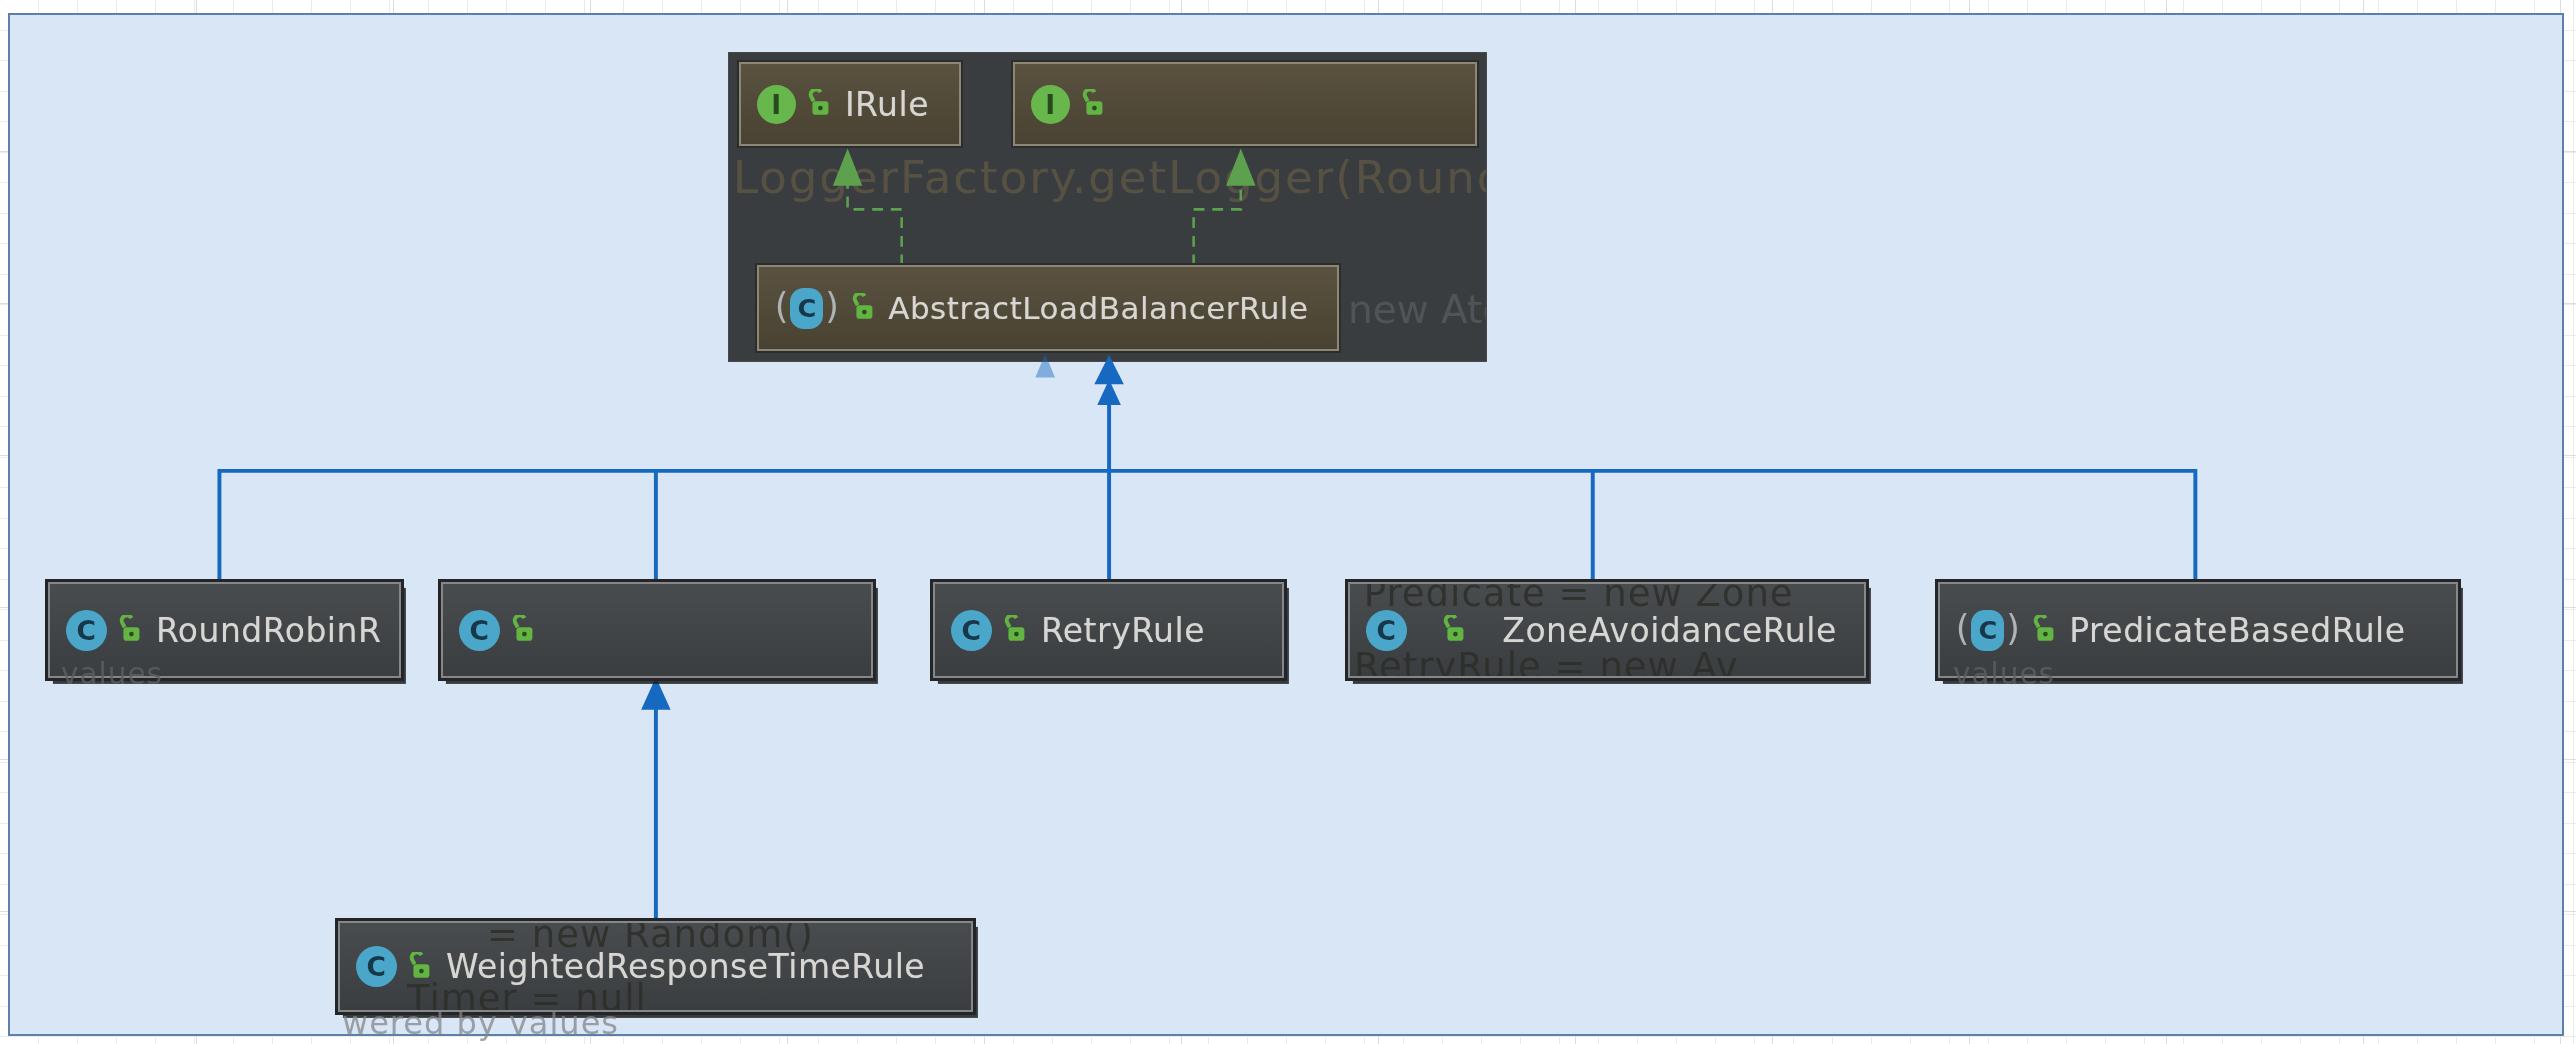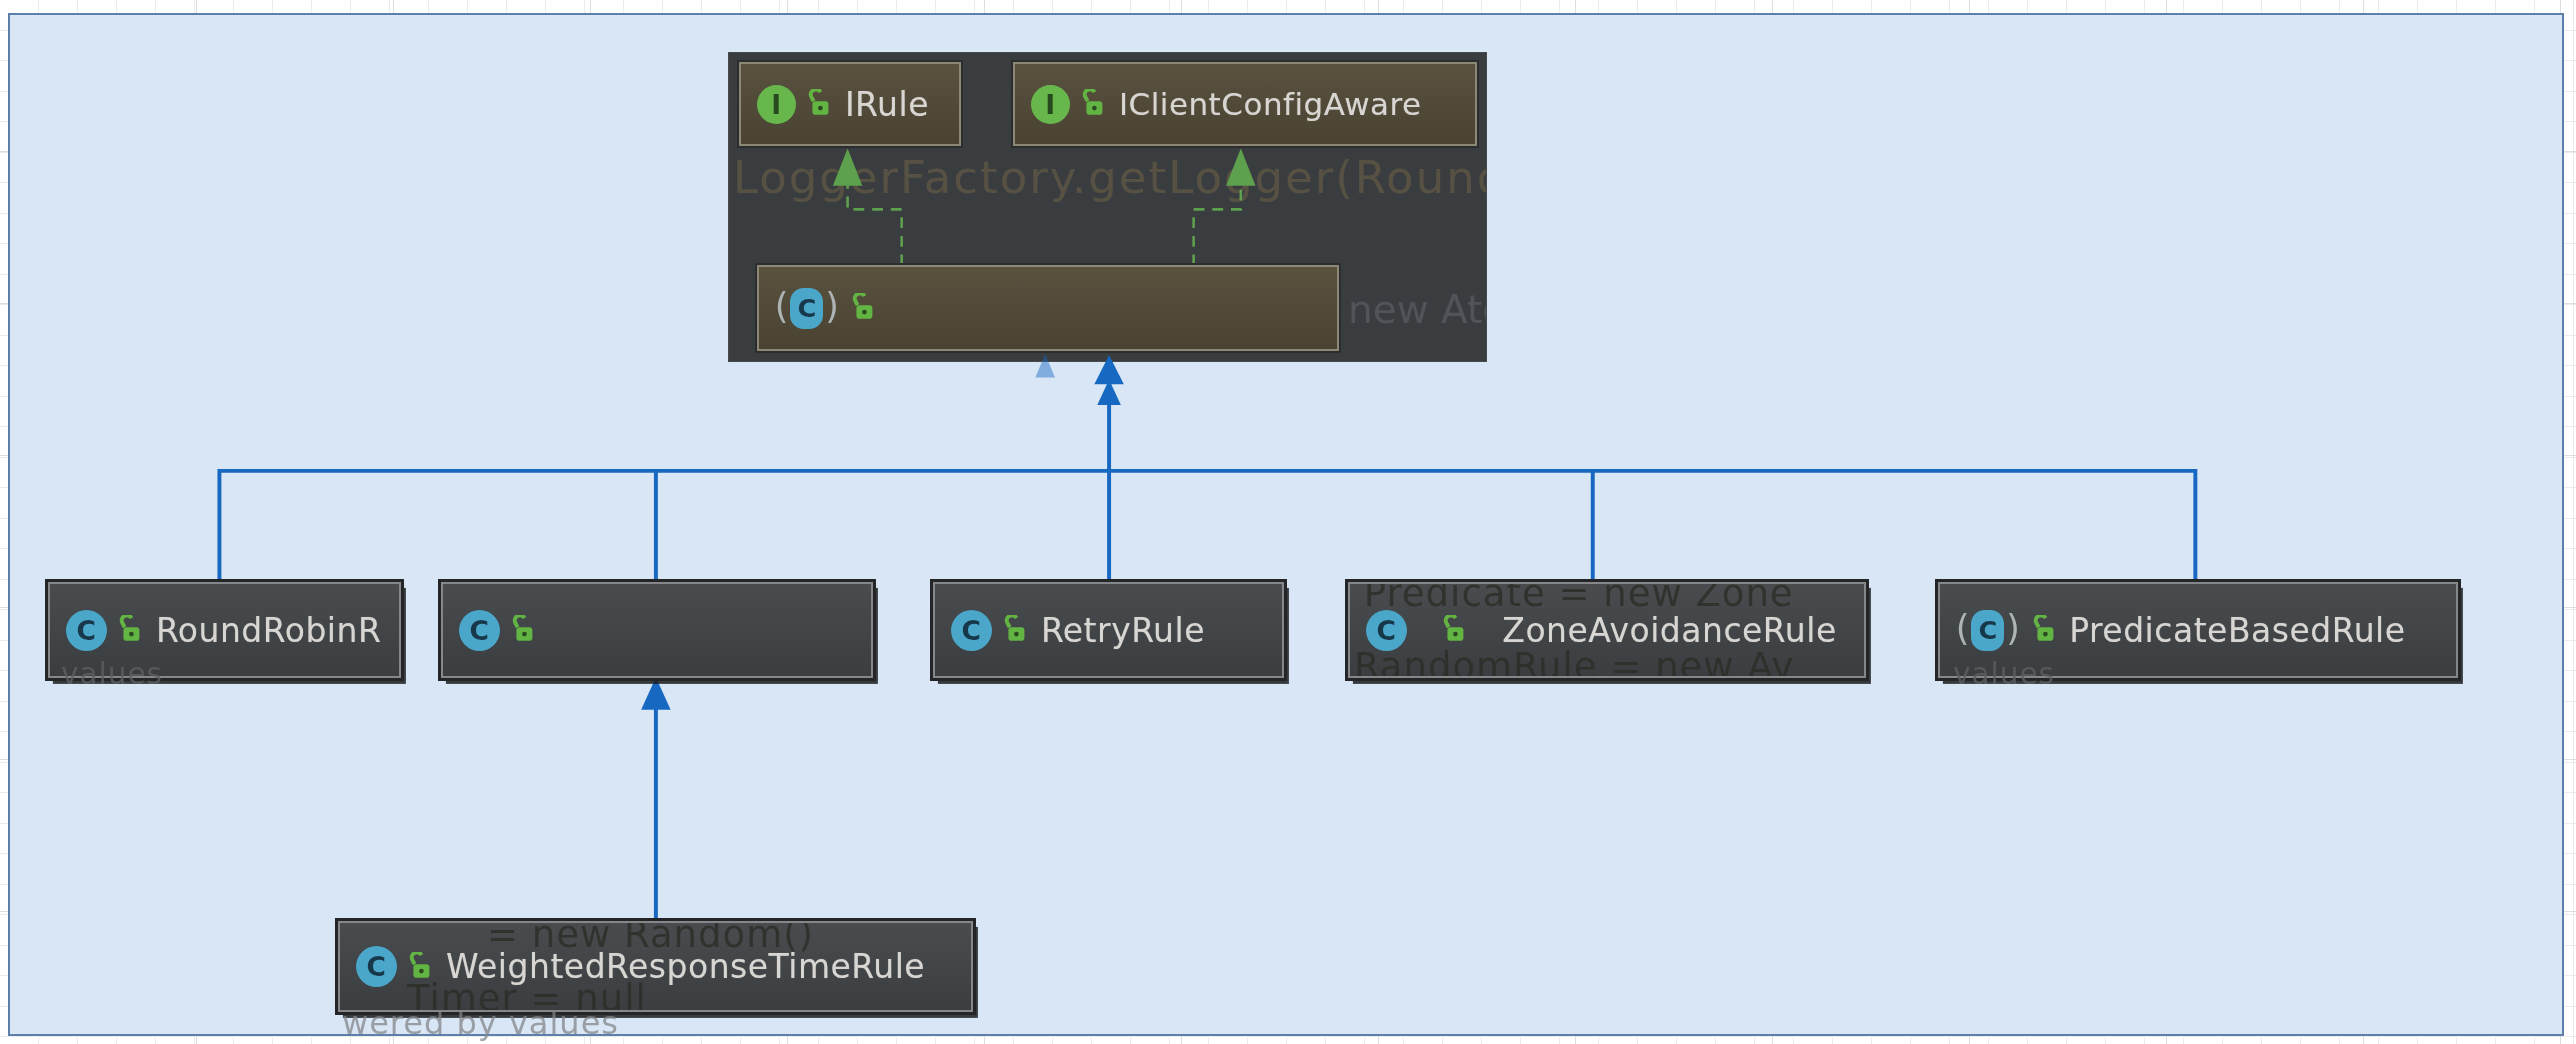--- a/index.html
+++ b/index.html
@@ -122,36 +122,36 @@
     <span class="icon-circ itf">
         <span>I</span>
       </span>
     <span class="lock">
       <svg viewBox="0 0 20 24" width="25.6" height="29.5">
           <path d="M5 10 V6 a4.2 4.2 0 0 1 8.4 0" fill="none" stroke="#62b543" stroke-width="3.2" transform="rotate(-28 5 10)"></path>
           <rect x="4" y="10" width="13" height="11" rx="2.5" fill="#62b543"></rect>
           <circle cx="10.5" cy="15.5" r="1.9" fill="#2c4a22"></circle>
         </svg>
     </span>
-    <span class="node-label sm">IClientConfigAware</span>
   </div>
 
   <div class="node lib" style="left:757px;top:265px;width:582px;height:86px;">
     <span class="icon-abs">
       <span class="paren">(</span>
       <span class="abs-c">C</span>
       <span class="paren">)</span>
     </span>
     <span class="lock">
       <svg viewBox="0 0 20 24" width="25.6" height="29.5">
           <path d="M5 10 V6 a4.2 4.2 0 0 1 8.4 0" fill="none" stroke="#62b543" stroke-width="3.2" transform="rotate(-28 5 10)"></path>
           <rect x="4" y="10" width="13" height="11" rx="2.5" fill="#62b543"></rect>
           <circle cx="10.5" cy="15.5" r="1.9" fill="#2c4a22"></circle>
         </svg>
     </span>
+    <span class="node-label sm">AbstractLoadBalancerRule</span>
   </div>
 
   <div class="node" style="left:48px;top:582px;width:353px;height:96px;">
     <span class="icon-circ cls">
         <span>C</span>
       </span>
     <span class="lock">
       <svg viewBox="0 0 20 24" width="25.6" height="29.5">
           <path d="M5 10 V6 a4.2 4.2 0 0 1 8.4 0" fill="none" stroke="#62b543" stroke-width="3.2" transform="rotate(-28 5 10)"></path>
           <rect x="4" y="10" width="13" height="11" rx="2.5" fill="#62b543"></rect>
@@ -183,21 +183,21 @@
           <path d="M5 10 V6 a4.2 4.2 0 0 1 8.4 0" fill="none" stroke="#62b543" stroke-width="3.2" transform="rotate(-28 5 10)"></path>
           <rect x="4" y="10" width="13" height="11" rx="2.5" fill="#62b543"></rect>
           <circle cx="10.5" cy="15.5" r="1.9" fill="#2c4a22"></circle>
         </svg>
     </span>
     <span class="node-label">RetryRule</span>
   </div>
 
   <div class="node" style="left:1348px;top:582px;width:518px;height:96px;gap:35px;">
     <span class="ghost inbox" style="left:13.8px;top:-11.8px;">Predicate = new Zone</span>
-    <span class="ghost inbox" style="left:3.9px;bottom:-11.8px;">RandomRule = new Av</span>
+    <span class="ghost inbox" style="left:3.9px;bottom:-11.8px;">RetryRule = new Av</span>
     <span class="icon-circ cls">
         <span>C</span>
       </span>
     <span class="lock">
       <svg viewBox="0 0 20 24" width="25.6" height="29.5">
           <path d="M5 10 V6 a4.2 4.2 0 0 1 8.4 0" fill="none" stroke="#62b543" stroke-width="3.2" transform="rotate(-28 5 10)"></path>
           <rect x="4" y="10" width="13" height="11" rx="2.5" fill="#62b543"></rect>
           <circle cx="10.5" cy="15.5" r="1.9" fill="#2c4a22"></circle>
         </svg>
     </span>

